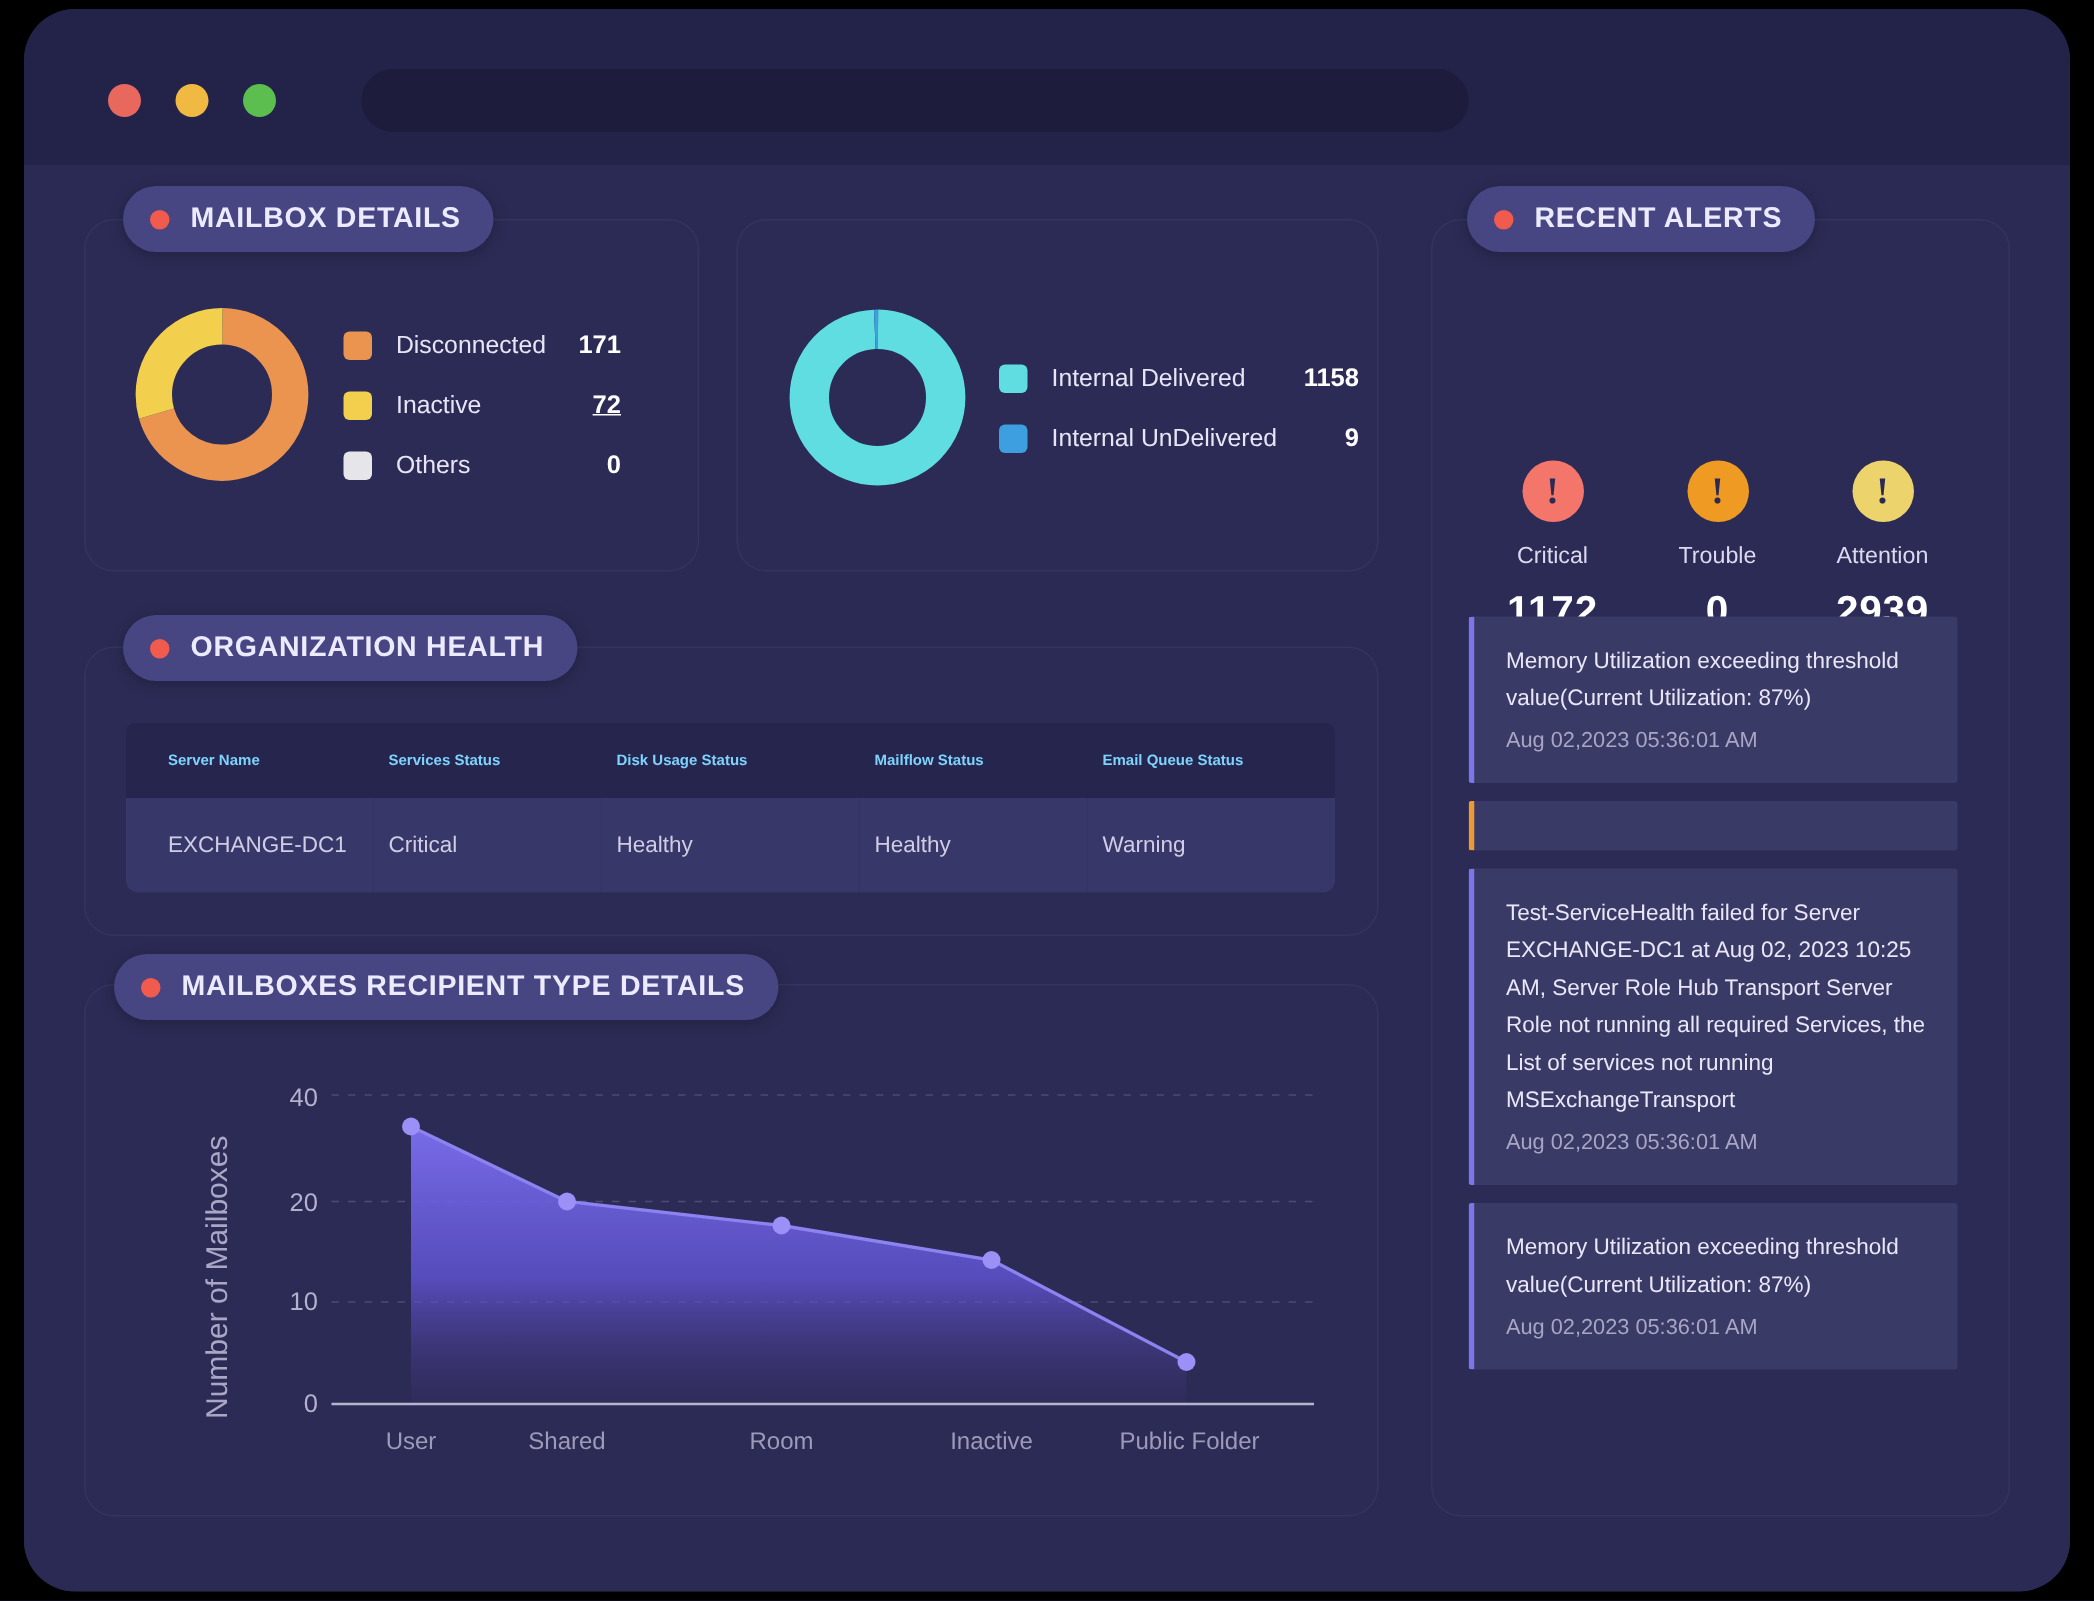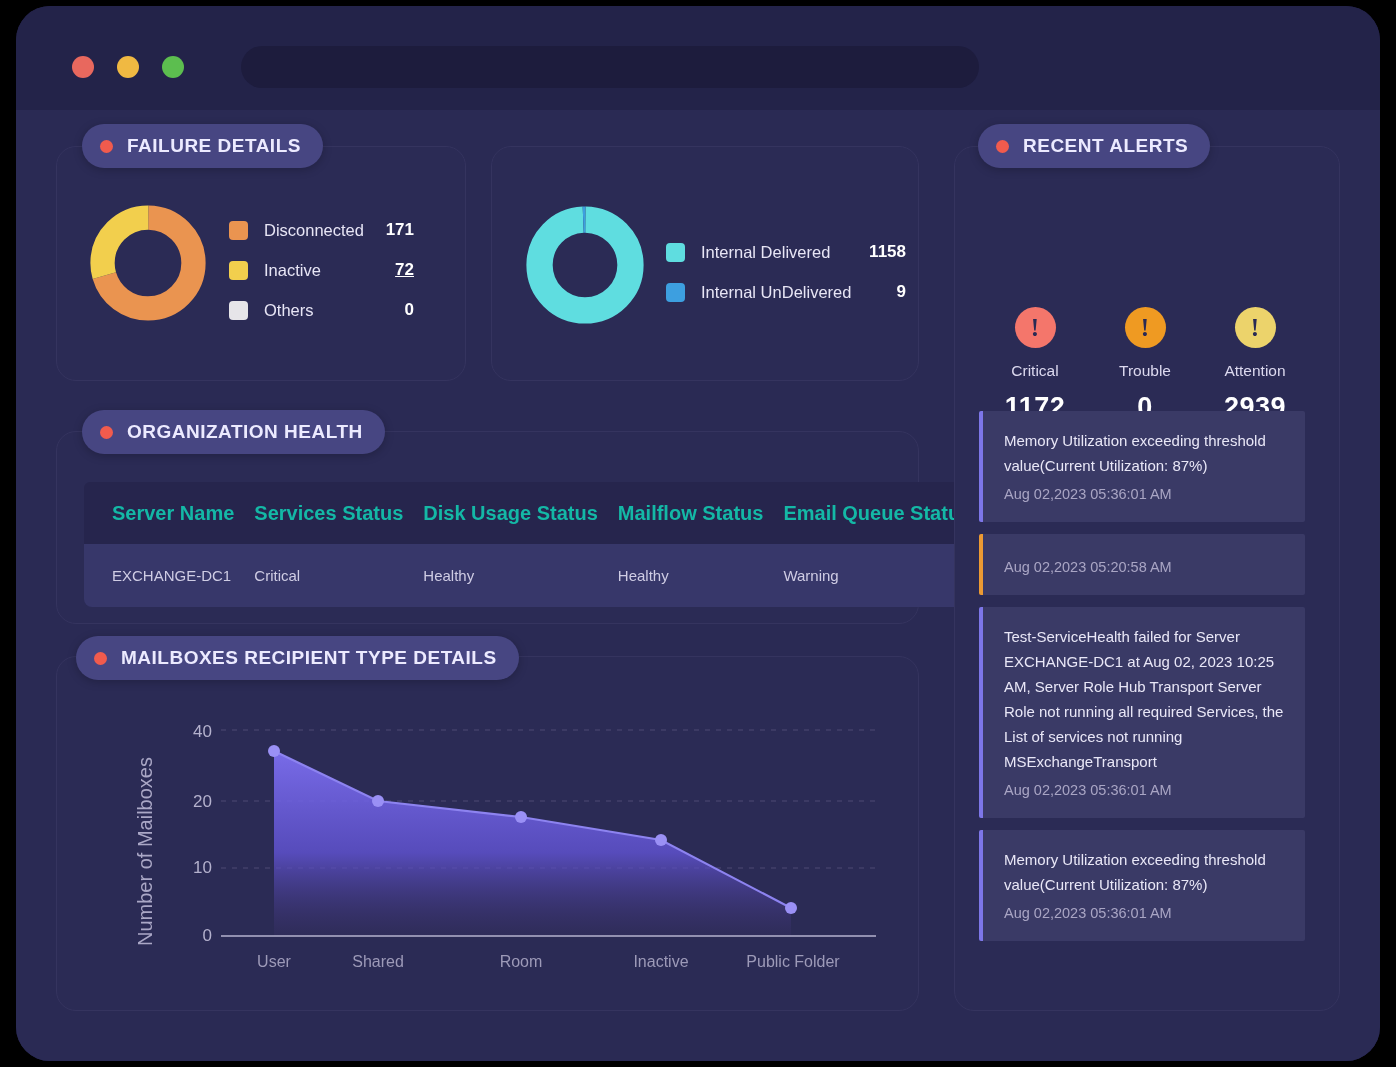--- a/index.html
+++ b/index.html
@@ -115,23 +115,23 @@
   .alert-msg {
     color: #e9e7f7; font-size: 15px; line-height: 25px;
   }
   .alert-time {
     color: #a9a5c4; font-size: 14.5px; margin-top: 4px; line-height: 24px;
   }
 
   
   table.org { position: absolute; border-collapse: collapse; }
   table.org th {
-    background: #26254d; color: #14b8a6;
-    font-size: 20px; font-weight: 700;
-    text-align: right; padding: 20px 10px 19px 10px;
+    background: #26254d; color: #7dd3fc;
+    font-size: 10px; font-weight: 700;
+    text-align: left; padding: 20px 10px 19px 10px;
     white-space: nowrap;
   }
   table.org th:first-child { border-top-left-radius: 6px; border-bottom-left-radius: 0; padding-left: 28px; }
   table.org th:last-child { border-top-right-radius: 6px; }
   table.org td {
     background: #37376a; color: #cfcce4;
     font-size: 15px; padding: 23px 10px 23px 10px;
     white-space: nowrap;
   }
   table.org td:first-child { padding-left: 28px; border-bottom-left-radius: 8px; }
@@ -168,21 +168,21 @@
     </div>
     <div class="urlbar"></div>
   </div>
 
   <div class="page">
 
     <div class="panel" style="left:40px; top:36px; width:410px; height:235px;">
     </div>
     <div class="panel-title" style="left:66px; top:14px;">
       <span class="bullet"></span>
-      <span class="ptext">FAILURE DETAILS</span>
+      <span class="ptext">MAILBOX DETAILS</span>
     </div>
 
     <div class="donut-wrap" style="left:72px; top:93px;">
       <svg width="120" height="120" viewBox="0 0 42 42">
 
         <circle cx="21" cy="21" r="15.915" fill="transparent" stroke="#ea9450" stroke-width="8.5" stroke-dasharray="70.4 29.6" stroke-dashoffset="25"></circle>
 
         <circle cx="21" cy="21" r="15.915" fill="transparent" stroke="#f2cf4d" stroke-width="8.5" stroke-dasharray="29.6 70.4" stroke-dashoffset="54.6"></circle>
       </svg>
     </div>
@@ -329,21 +329,20 @@
           <div class="stat-value">2939</div>
         </div>
       </div>
 
       <div class="alert-list">
         <div class="alert-card">
           <div class="alert-msg">Memory Utilization exceeding threshold value(Current Utilization: 87%)</div>
           <div class="alert-time">Aug 02,2023 05:36:01 AM</div>
         </div>
         <div class="alert-card warn">
-          <div class="alert-time">Aug 02,2023 05:20:58 AM</div>
         </div>
         <div class="alert-card">
           <div class="alert-msg">Test-ServiceHealth failed for Server EXCHANGE-DC1 at Aug 02, 2023 10:25 AM, Server Role Hub Transport Server Role not running all required Services, the List of services not running MSExchangeTransport</div>
           <div class="alert-time">Aug 02,2023 05:36:01 AM</div>
         </div>
         <div class="alert-card">
           <div class="alert-msg">Memory Utilization exceeding threshold value(Current Utilization: 87%)</div>
           <div class="alert-time">Aug 02,2023 05:36:01 AM</div>
         </div>
       </div>

